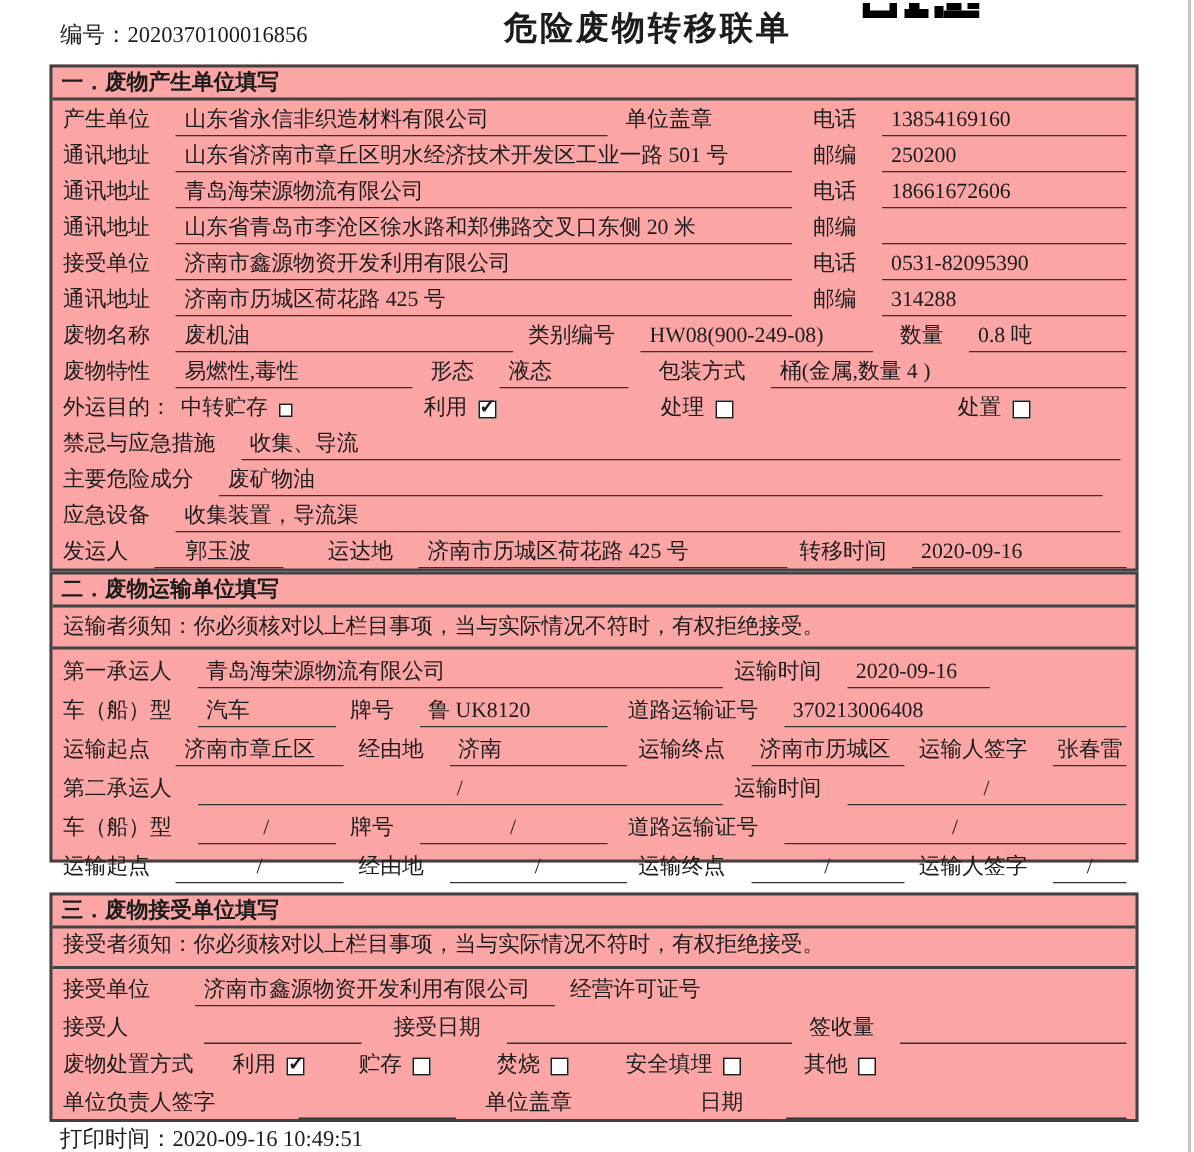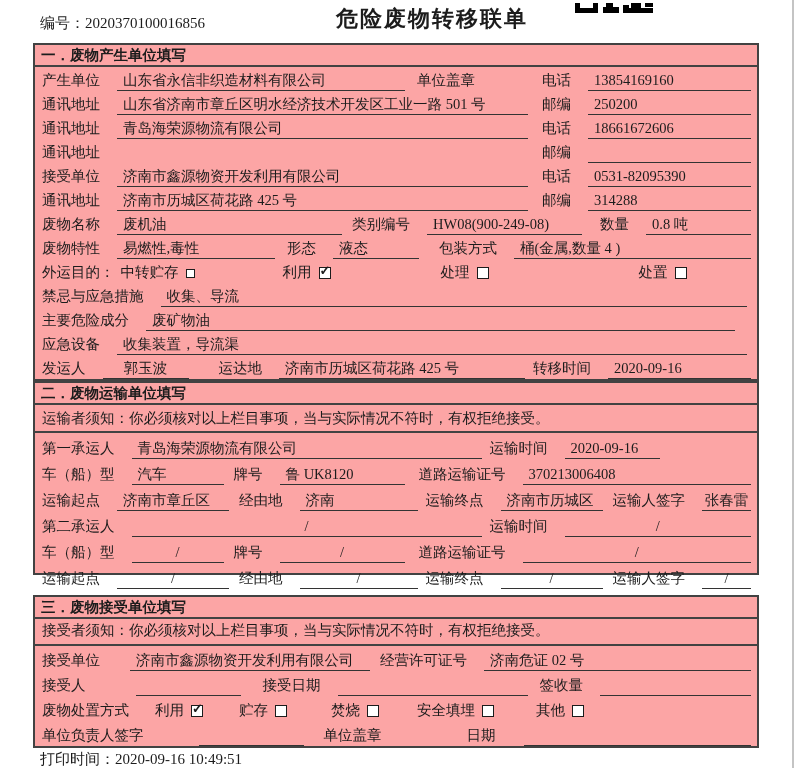--- a/index.html
+++ b/index.html
@@ -82,20 +82,21 @@
         <span class="lbl">通讯地址</span>
         <span class="val fill" style="margin-right:14px">青岛海荣源物流有限公司</span>
       </div>
       <span class="lbl">电话</span>
       <span class="val vflex">18661672606</span>
     </div>
 
     <div class="row">
       <div class="left" style="width:500px">
         <span class="lbl">通讯地址</span>
+        <span class="val fill" style="margin-right:14px">山东省青岛市李沧区徐水路和郑佛路交叉口东侧 20 米</span>
       </div>
       <span class="lbl">邮编</span>
       <span class="val vflex"></span>
     </div>
 
     <div class="row">
       <div class="left" style="width:500px">
         <span class="lbl">接受单位</span>
         <span class="val fill" style="margin-right:14px">济南市鑫源物资开发利用有限公司</span>
       </div>
@@ -228,21 +229,20 @@
   </div>
 
   <div class="sec sec3">
     <div class="sec-title">三．废物接受单位填写</div>
     <div class="notice-row">接受者须知：你必须核对以上栏目事项，当与实际情况不符时，有权拒绝接受。</div>
 
     <div class="row">
       <span class="lbl">接受单位</span>
       <span class="val" style="width:240px;margin-left:30px">济南市鑫源物资开发利用有限公司</span>
       <span class="lbl" style="margin-left:10px">经营许可证号</span>
-      <span class="val vflex">济南危证 02 号</span>
     </div>
 
     <div class="row">
       <span class="lbl">接受人</span>
       <span class="val" style="width:105px;margin-left:50px"></span>
       <span class="lbl" style="margin-left:22px">接受日期</span>
       <span class="val" style="width:190px"></span>
       <span class="lbl" style="margin-left:12px">签收量</span>
       <span class="val vflex"></span>
     </div>

